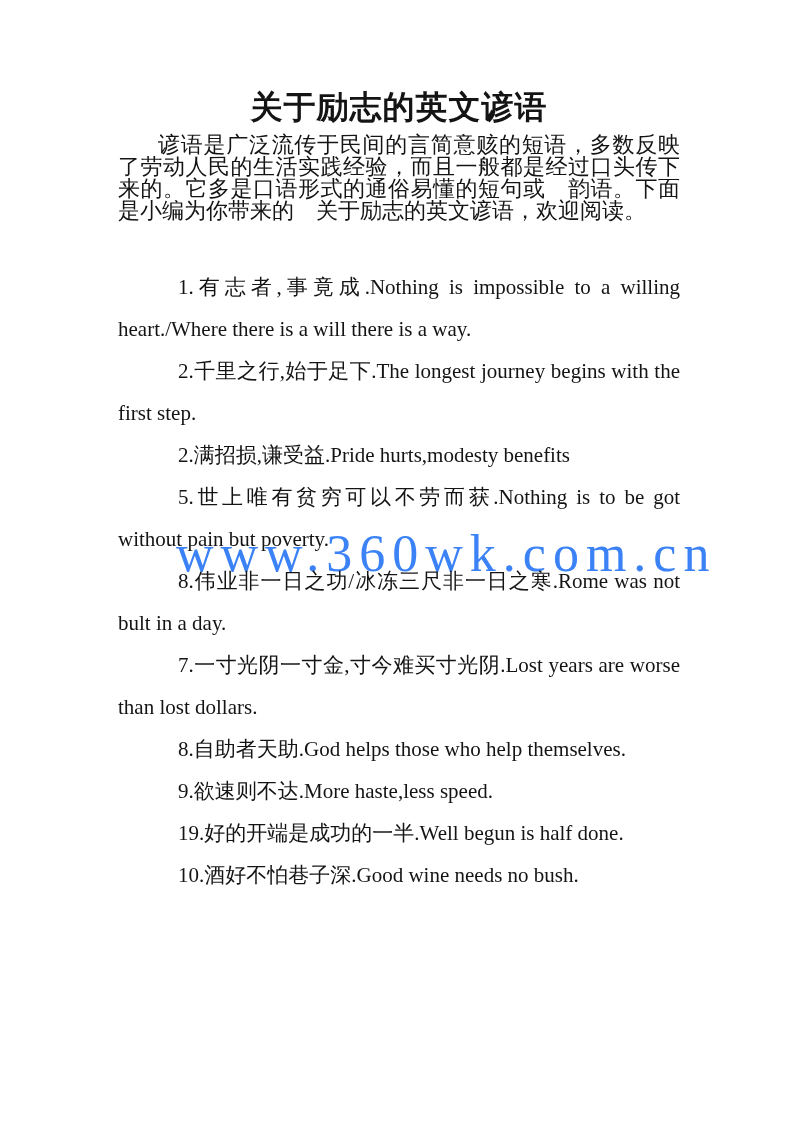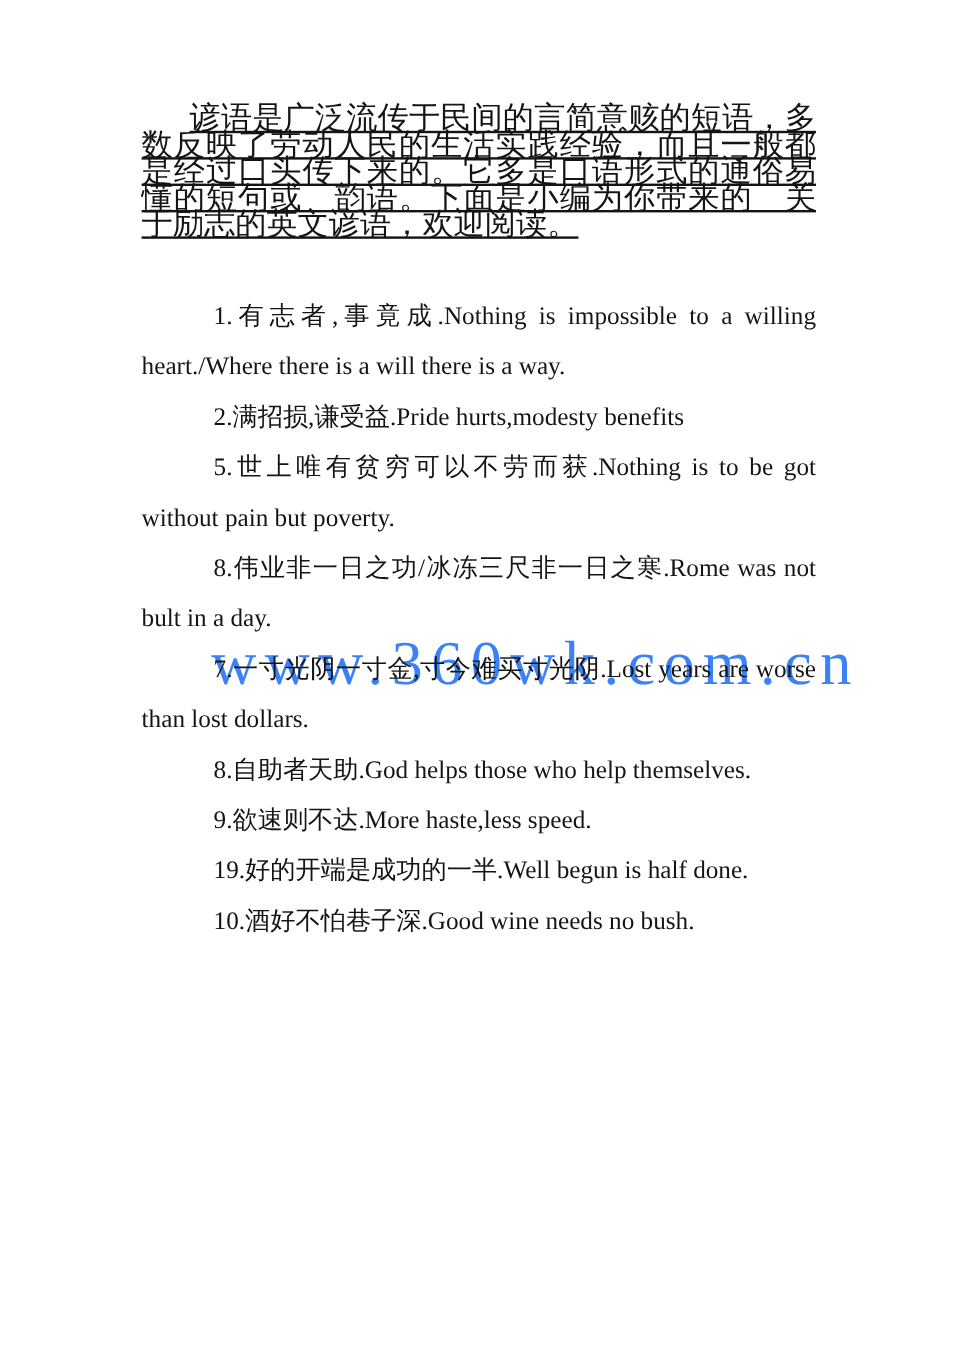--- a/index.html
+++ b/index.html
@@ -21,27 +21,26 @@
   }
   .title {
     font-size: 32px;
     line-height: 38px;
     font-weight: bold;
     text-align: center;
     margin-bottom: 8px;
     letter-spacing: 1px;
   }
   .intro {
-    font-size: 26px;
+    font-size: 22px;
     line-height: 22px;
     text-align: justify;
     text-align-last: left;
     text-indent: 40px;
     word-break: break-all;
-    text-decoration: underline;
   }
   .proverbs {
     margin-top: 44px;
   }
   .proverb {
     font-size: 21px;
     line-height: 42px;
     text-align: justify;
     text-align-last: left;
     text-indent: 60px;
@@ -60,25 +59,27 @@
     user-select: none;
   }
 </style>
 </head>
 <body>
 
 <div class="watermark">www.360wk.com.cn</div>
 
 <div class="doc">
 
+  <h1 class="title">关于励志的英文谚语</h1>
 
   <p class="intro">谚语是广泛流传于民间的言简意赅的短语，多数反映了劳动人民的生活实践经验，而且一般都是经过口头传下来的。它多是口语形式的通俗易懂的短句或　韵语。下面是小编为你带来的　关于励志的英文谚语，欢迎阅读。</p>
 
   <div class="proverbs">
     <p class="proverb">1.有志者,事竟成.Nothing is impossible to a willing heart./Where there is a will there is a way.</p>
+    <p class="proverb">2.千里之行,始于足下.The longest journey begins with the first step.</p>
     <p class="proverb">2.满招损,谦受益.Pride hurts,modesty benefits</p>
     <p class="proverb">5.世上唯有贫穷可以不劳而获.Nothing is to be got without pain but poverty.</p>
     <p class="proverb">8.伟业非一日之功/冰冻三尺非一日之寒.Rome was not bult in a day.</p>
     <p class="proverb">7.一寸光阴一寸金,寸今难买寸光阴.Lost years are worse than lost dollars.</p>
     <p class="proverb">8.自助者天助.God helps those who help themselves.</p>
     <p class="proverb">9.欲速则不达.More haste,less speed.</p>
     <p class="proverb">19.好的开端是成功的一半.Well begun is half done.</p>
     <p class="proverb">10.酒好不怕巷子深.Good wine needs no bush.</p>
   </div>
 

